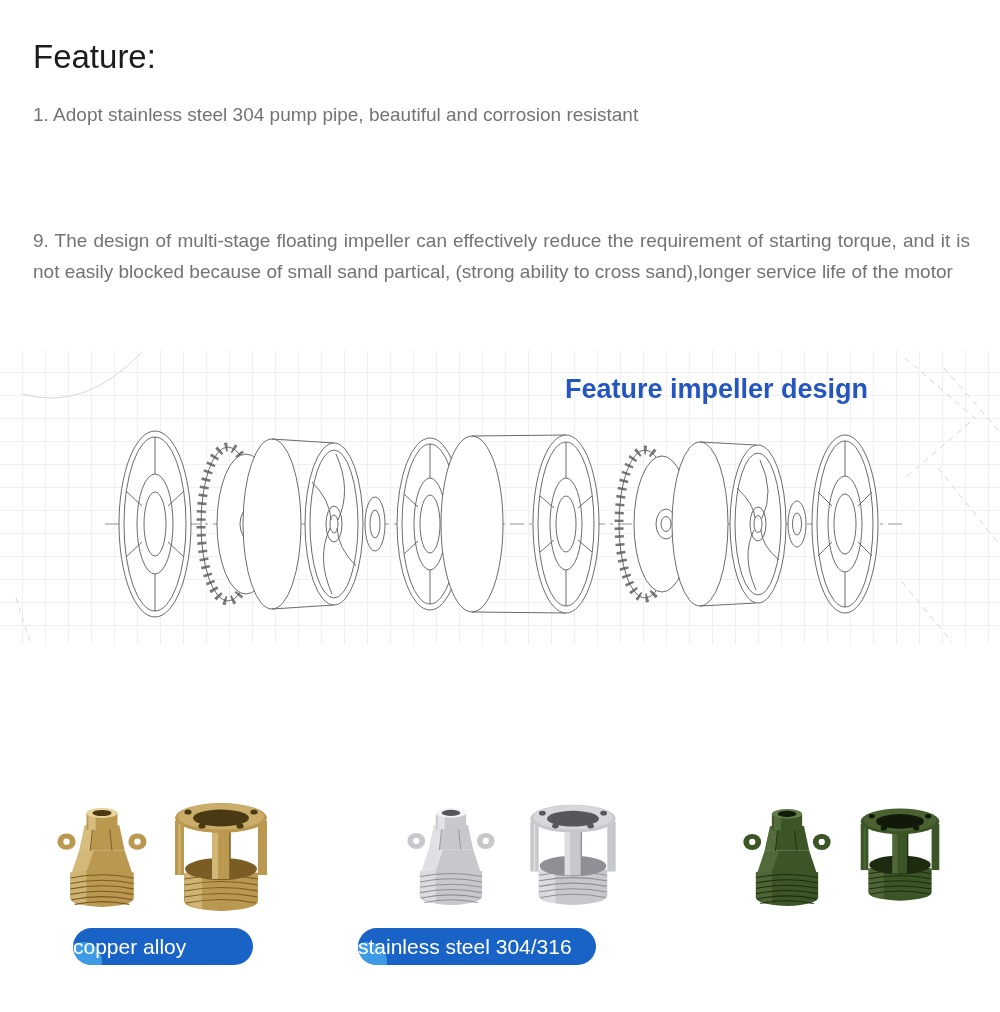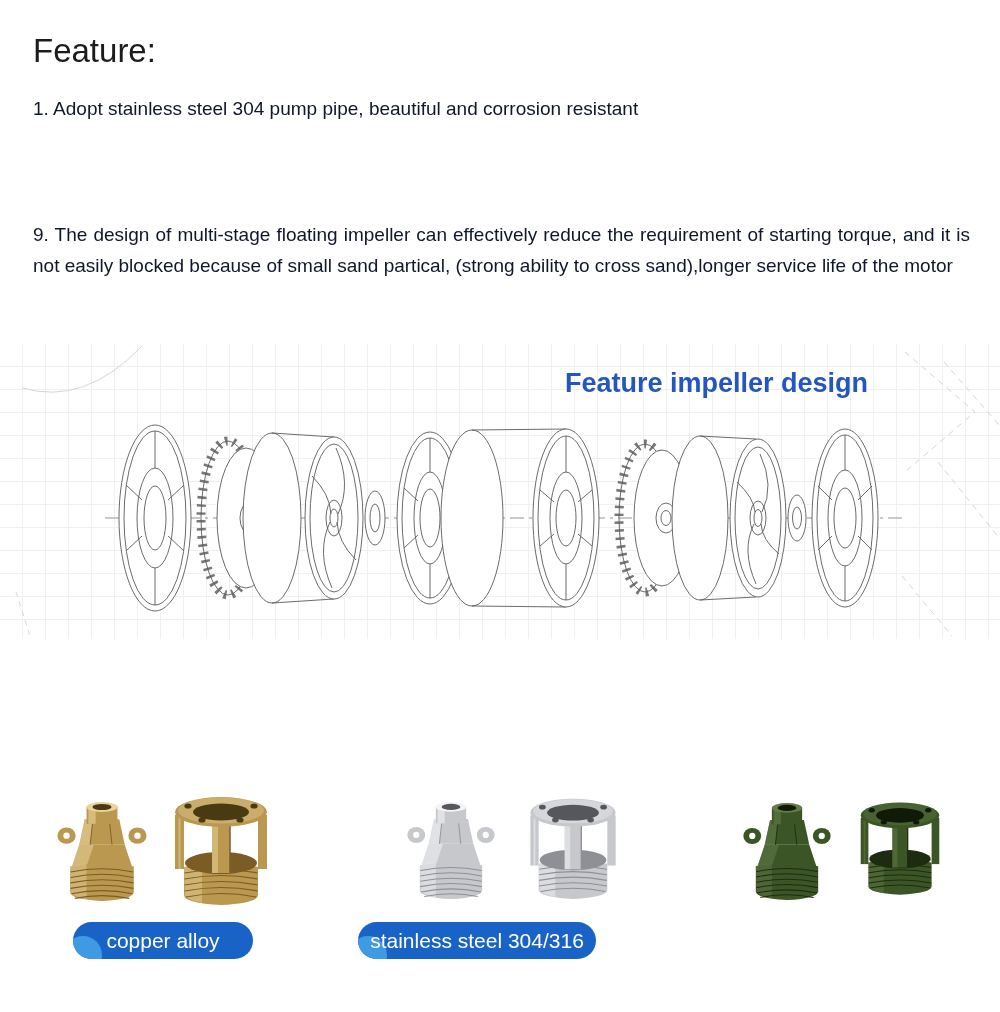--- a/index.html
+++ b/index.html
@@ -1,30 +1,30 @@
 <!DOCTYPE html>
 <html><head>
 <meta charset="utf-8">
 <style>
   * { margin:0; padding:0; box-sizing:border-box; }
   html,body { background:#ffffff; }
   body { font-family:"Liberation Sans", sans-serif; }
   .page {
     position:relative; width:1000px; height:959px;
-    background:#ffffff; overflow:hidden; margin:6px auto;
+    background:#ffffff; overflow:hidden; margin:12px auto;
     color:#212121;
     padding-left:22px;
   }
   .feature-heading {
     position:absolute; left:33px; top:26px;
     font-size:33px; font-weight:400; color:#1c1c1c;
   }
   .para {
     position:absolute; left:33px; width:937px;
-    font-size:19px; line-height:31px; color:#0f172a;
+    font-size:19px; line-height:31px; color:#737373;
   }
   .p1 { top:87px; }
   .p2 { top:135px; text-align:justify; }
   .p3 { top:213px; text-align:justify; }
   .p4 { top:660px; text-align:justify; }
 
   
   .drawing {
     position:absolute; left:0; top:338px; width:1000px; height:295px;
     background-image:
@@ -39,21 +39,21 @@
   }
   .drawing svg { position:absolute; left:0; top:0; }
 
   
   .products-svg { position:absolute; left:0; top:770px; }
 
   .pill {
     position:absolute; top:916px; height:37px;
     background:#1a63c6; border-radius:19px; overflow:hidden;
     color:#ffffff; font-size:21px;
-    display:flex; align-items:center; justify-content:center;
+    display:flex; align-items:center; 
     white-space:nowrap;
   }
   .pill::before {
     content:""; position:absolute; left:-9px; bottom:-15px;
     width:38px; height:38px; border-radius:50%;
     background:#3e9ae2;
   }
   .pill span { position:relative; }
   .pill-copper { left:73px;  width:180px; }
   .pill-steel  { left:358px; width:238px; }

